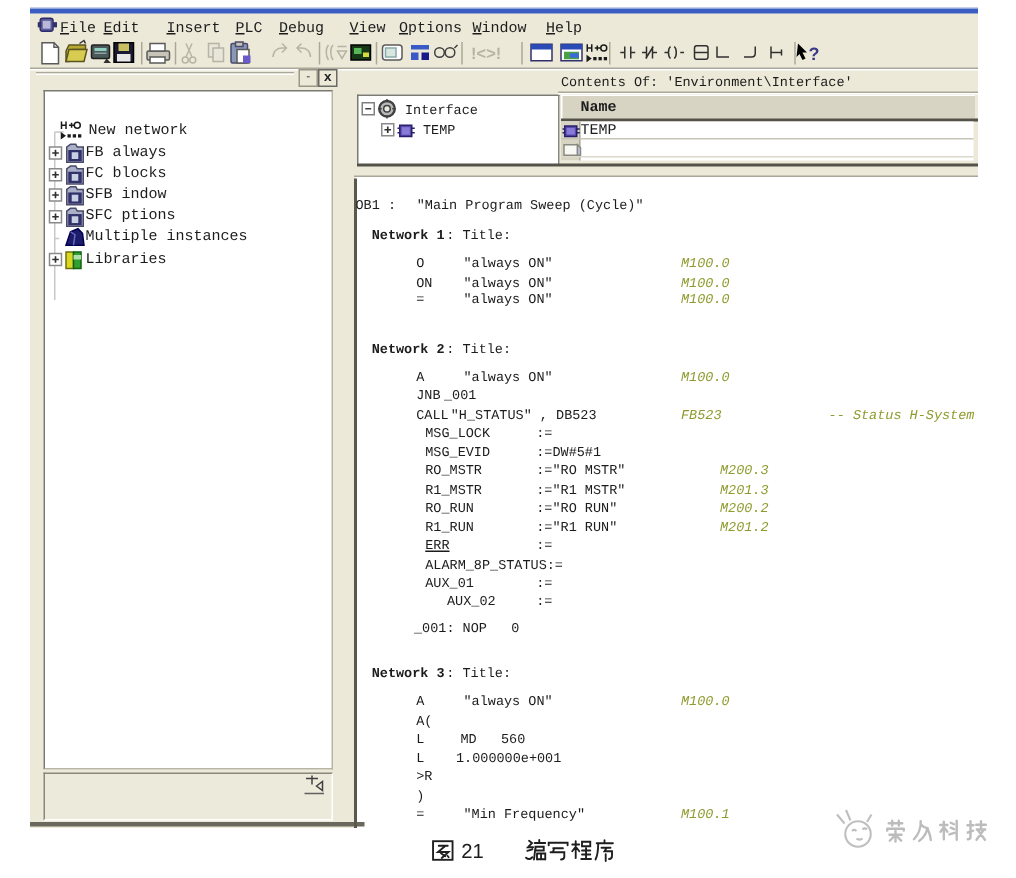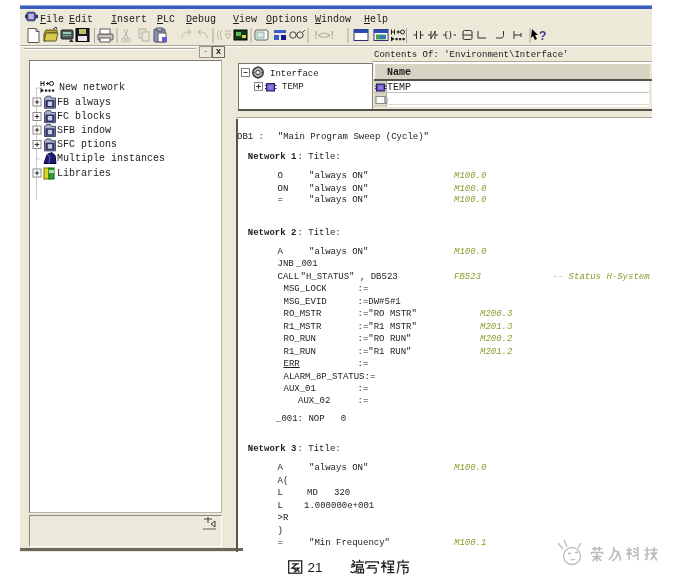--- a/index.html
+++ b/index.html
@@ -365,21 +365,21 @@
 <div class="txt" style="left:298px;top:396.4px;">AUX_02</div>
     <div class="txt" style="left:357.5px;top:396.4px;">:=</div>
 <div class="txt" style="left:240px;top:414px;margin-left:36px;">_001: NOP   0</div>
 <div class="txt bold" style="left:247.8px;top:443.9px;">Network 3</div>
     <div class="txt" style="left:297.5px;top:443.9px;">: Title:</div>
 <div class="txt" style="left:277.5px;top:463.2px;">A</div>
     <div class="txt" style="left:309px;top:463.2px;">"always ON"</div>
     <div class="txt grn" style="left:454px;top:463.2px;">M100.0</div>
 <div class="txt" style="left:277.5px;top:475.5px;">A(</div>
 <div class="txt" style="left:277.5px;top:488px;">L</div>
-    <div class="txt" style="left:307px;top:488px;">MD   320</div>
+    <div class="txt" style="left:307px;top:488px;">MD   560</div>
 <div class="txt" style="left:277.5px;top:500.5px;">L</div>
     <div class="txt" style="left:304px;top:500.5px;">1.000000e+001</div>
 <div class="txt" style="left:277.5px;top:513.2px;">&gt;R</div>
 <div class="txt" style="left:277.5px;top:525.7px;">)</div>
 <div class="txt" style="left:277.5px;top:538.2px;">=</div>
     <div class="txt" style="left:309px;top:538.2px;">"Min Frequency"</div>
     <div class="txt grn" style="left:454px;top:538.2px;">M100.1</div>
 </div>
 
 <svg id="caption" class="abs" style="left:0;top:535px;" width="677" height="50" viewBox="0 0 677 50">

